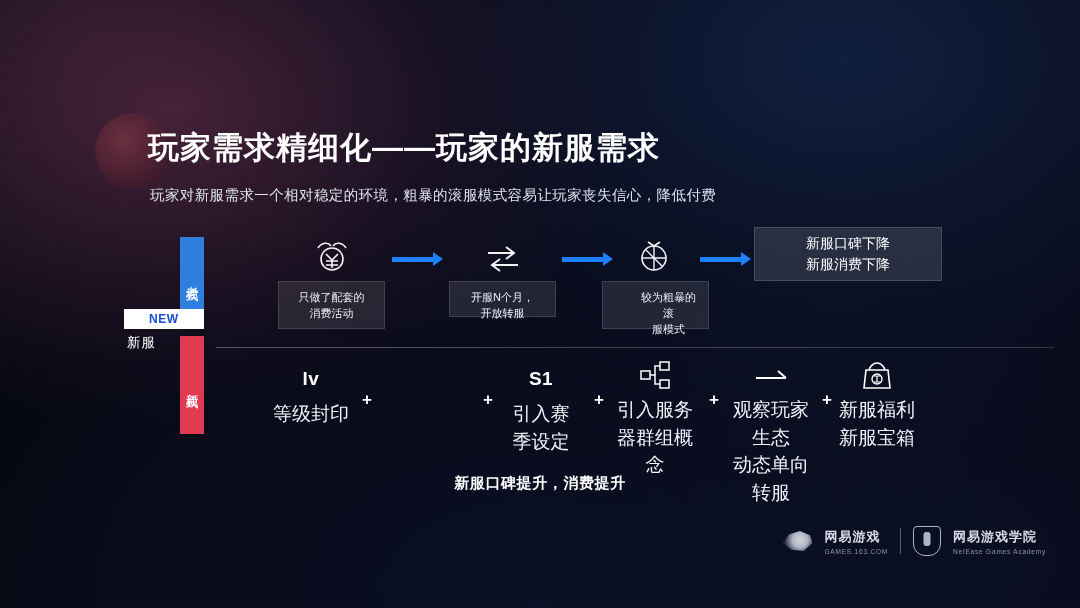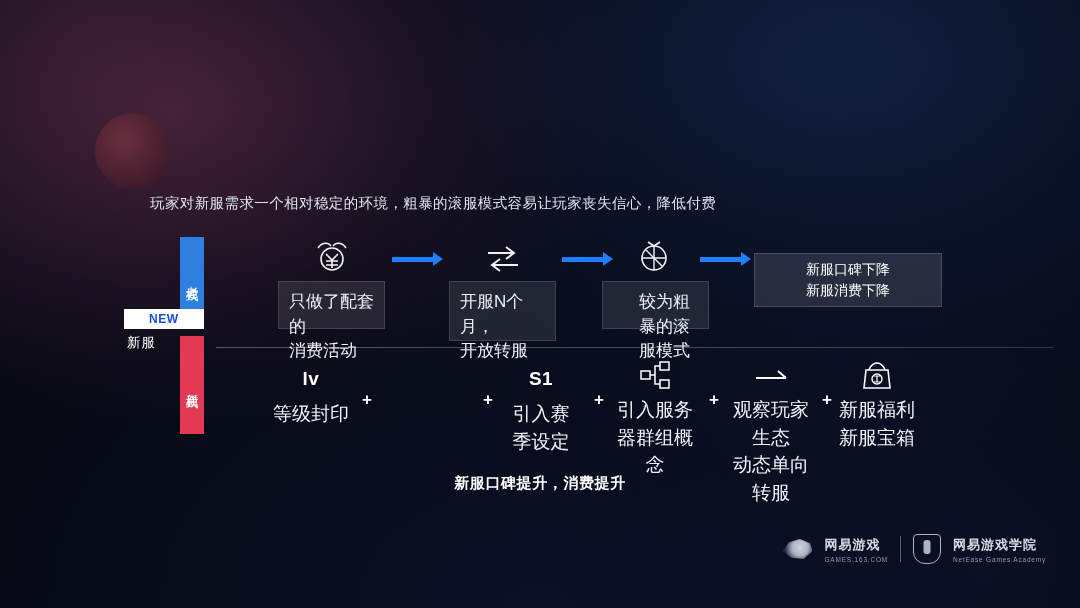--- a/index.html
+++ b/index.html
@@ -46,21 +46,20 @@
     letter-spacing: 1px;
     white-space: nowrap;
   }
   .subtitle {
     position: absolute;
     left: 150px; top: 186px;
     font-size: 14.5px;
     color: #dfe3ee;
     white-space: nowrap;
     letter-spacing: 0.4px;
-    margin-top: 8px;
   }
   
   .mode-old {
     position: absolute;
     left: 180px; top: 237px;
     width: 24px; height: 82px;
     background: #2f7fe0;
     display: flex; align-items: center; justify-content: center;
   }
   .mode-new {
@@ -106,42 +105,42 @@
   .flow-icon {
     position: absolute;
     color: #ffffff;
     opacity: 0.95;
   }
   .flow-box {
     position: absolute;
     background: rgba(255,255,255,0.10);
     border: 1px solid rgba(255,255,255,0.13);
     color: #eef1f8;
-    font-size: 17px;
+    font-size: 11px;
     line-height: 1.45;
-    text-align: left;
+    text-align: center;
     padding: 8px 10px;
     box-sizing: border-box;
   }
   .arrow {
     position: absolute;
     height: 5px;
     background: #1e80ff;
   }
   .arrow::after {
     content: "";
     position: absolute;
     right: -9px; top: -5px;
     border-left: 10px solid #1e80ff;
     border-top: 7.5px solid transparent;
     border-bottom: 7.5px solid transparent;
   }
   .result-box {
     position: absolute;
-    left: 754px; top: 253px;
+    left: 754px; top: 227px;
     width: 188px; height: 54px;
     background: rgba(255,255,255,0.12);
     border: 1px solid rgba(255,255,255,0.15);
     color: #ffffff;
     font-size: 14px;
     line-height: 1.5;
     display: flex; flex-direction: column;
     align-items: center; justify-content: center;
     box-sizing: border-box;
   }
@@ -177,21 +176,21 @@
     width: 1080px;
     text-align: center;
     font-size: 15px;
     font-weight: bold;
     color: #ffffff;
     letter-spacing: 0.6px;
   }
   
   .footer {
     position: absolute;
-    right: 34px; bottom: 44px;
+    right: 34px; bottom: 52px;
     display: flex;
     align-items: center;
     gap: 12px;
     opacity: 0.92;
   }
   .logo-txt-main { font-size: 13px; color: #e8ecf5; font-weight: bold; letter-spacing: 1px; }
   .logo-txt-sub  { font-size: 6.5px; color: #9aa4bb; letter-spacing: 0.8px; margin-top: 2px; }
   .logo-sep { width: 1px; height: 26px; background: rgba(255,255,255,0.35); }
   .swirl {
     width: 30px; height: 24px;
@@ -216,20 +215,21 @@
     background: #cfd6e6;
   }
 </style>
 </head>
 <body>
 
 <div id="slide">
   <div class="noise"></div>
 
   <div class="title-blob"></div>
+  <div class="title">玩家需求精细化——玩家的新服需求</div>
   <div class="subtitle">玩家对新服需求一个相对稳定的环境，粗暴的滚服模式容易让玩家丧失信心，降低付费</div>
 
   <div class="mode-old">
     <span class="vlabel">老模式</span>
   </div>
   <div class="mode-new">
     <span class="vlabel">新模式</span>
   </div>
   <div class="new-chip">NEW</div>
   <div class="new-chip-label">新服</div>
@@ -257,21 +257,21 @@
       <path d="M20 6 V30 M8 18 H32" stroke="#ffffff" stroke-width="1.4"></path>
       <path d="M12 10 C18 16 22 20 28 26" stroke="#ffffff" stroke-width="1.4" fill="none"></path>
       <path d="M14 2 L20 6 L26 2" fill="none" stroke="#ffffff" stroke-width="1.6"></path>
     </svg>
   </div>
 
   <div class="flow-box" style="left:278px; top:281px; width:107px; height:48px;">
     <div>只做了配套的</div>
     <div>消费活动</div>
   </div>
-  <div class="flow-box" style="left:449px; top:281px; width:107px; height:60px;">
+  <div class="flow-box" style="left:449px; top:281px; width:107px; height:36px;">
     <div>开服N个月，</div>
     <div>开放转服</div>
   </div>
   <div class="flow-box" style="left:602px; top:281px; width:107px; height:48px;padding-left:36px;">
     <div>较为粗暴的滚</div>
     <div>服模式</div>
   </div>
 
   <div class="arrow" style="left:392px; top:257px; width:42px;"></div>
   <div class="arrow" style="left:562px; top:257px; width:42px;"></div>

